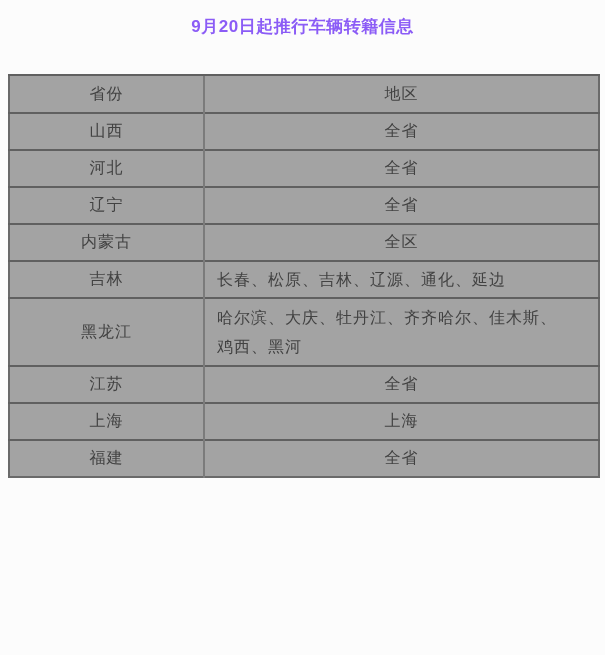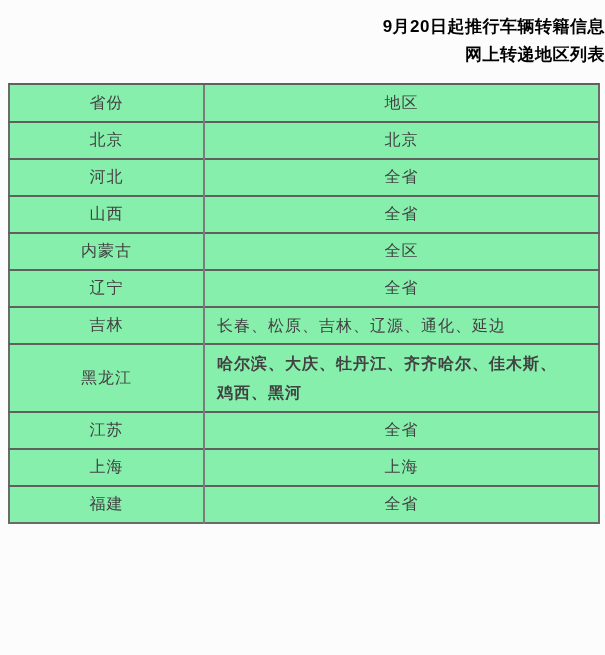--- a/index.html
+++ b/index.html
@@ -6,33 +6,33 @@
     margin: 0;
     padding: 0;
     width: 605px;
     height: 655px;
     background: #fcfcfc;
     font-family: "Liberation Sans", "DejaVu Sans", sans-serif;
     overflow: hidden;
   }
   .title-block {
     padding-top: 13px;
-    text-align: right;
-    color: #000000;
+    text-align: center;
+    color: #8b5cf6;
     font-size: 17px;
     font-weight: bold;
     line-height: 28px;
     letter-spacing: 0.5px;
   }
   table.region-table {
     border-collapse: collapse;
     table-layout: fixed;
-    margin: 14px 0 0 8px;
+    margin: 33px 0 0 8px;
     width: 590px;
-    background: #86efac;
+    background: #a3a3a3;
     border: 2px solid #6a6a6a;
   }
   table.region-table col.col-province { width: 195px; }
   table.region-table col.col-region  { width: 395px; }
   table.region-table th,
   table.region-table td {
     border-top: 2px solid #606060;
     font-size: 16px;
     font-weight: normal;
     color: #424242;
@@ -49,60 +49,54 @@
   table.region-table tr.row-tall { height: 66px; }
   table.region-table td.align-left {
     text-align: left;
     padding-left: 12px;
     line-height: 29px;
   }
   table.region-table tr.row-tall td.align-left {
     padding-top: 4px;
     padding-bottom: 4px;
     padding-right: 26px;
-    font-weight: bold;
   }
 </style>
 </head>
 <body>
 
 <div class="title-block">
   <div>9月20日起推行车辆转籍信息</div>
-  <div>网上转递地区列表</div>
 </div>
 
 <table class="region-table">
   <colgroup>
     <col class="col-province">
     <col class="col-region">
   </colgroup>
   <tbody>
       <tr class="header-row">
     <th>省份</th>
     <th class="region-header">地区</th>
   </tr>
   <tr>
-    <td>北京</td>
-    <td class="region-cell">北京</td>
+    <td>山西</td>
+    <td class="region-cell">全省</td>
   </tr>
   <tr>
     <td>河北</td>
     <td class="region-cell">全省</td>
   </tr>
   <tr>
-    <td>山西</td>
+    <td>辽宁</td>
     <td class="region-cell">全省</td>
   </tr>
   <tr>
     <td>内蒙古</td>
     <td class="region-cell">全区</td>
-  </tr>
-  <tr>
-    <td>辽宁</td>
-    <td class="region-cell">全省</td>
   </tr>
   <tr>
     <td>吉林</td>
     <td class="region-cell align-left">长春、松原、吉林、辽源、通化、延边</td>
   </tr>
   <tr class="row-tall">
     <td>黑龙江</td>
     <td class="region-cell align-left">哈尔滨、大庆、牡丹江、齐齐哈尔、佳木斯、鸡西、黑河</td>
   </tr>
   <tr>

